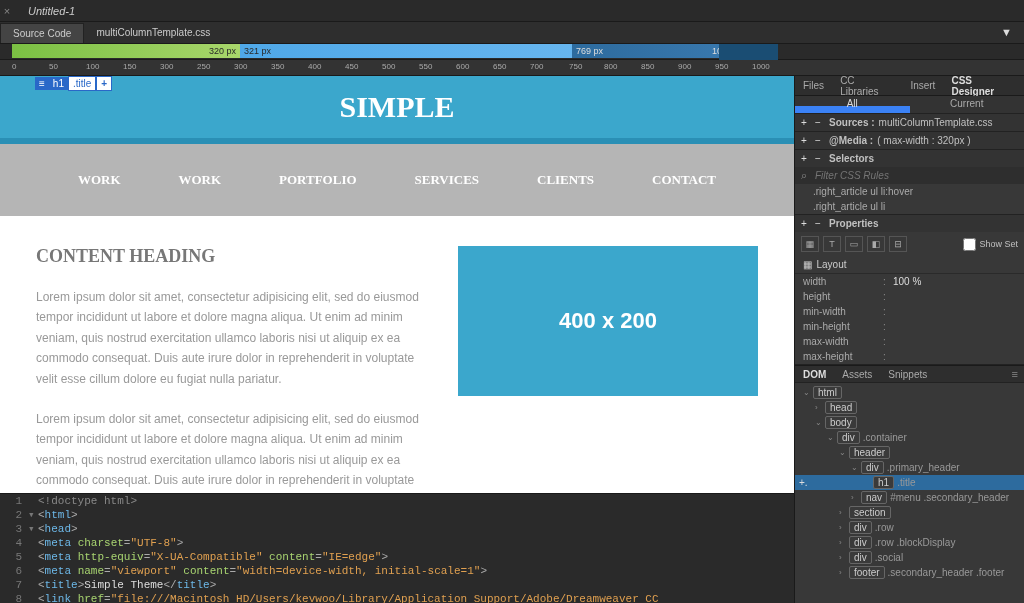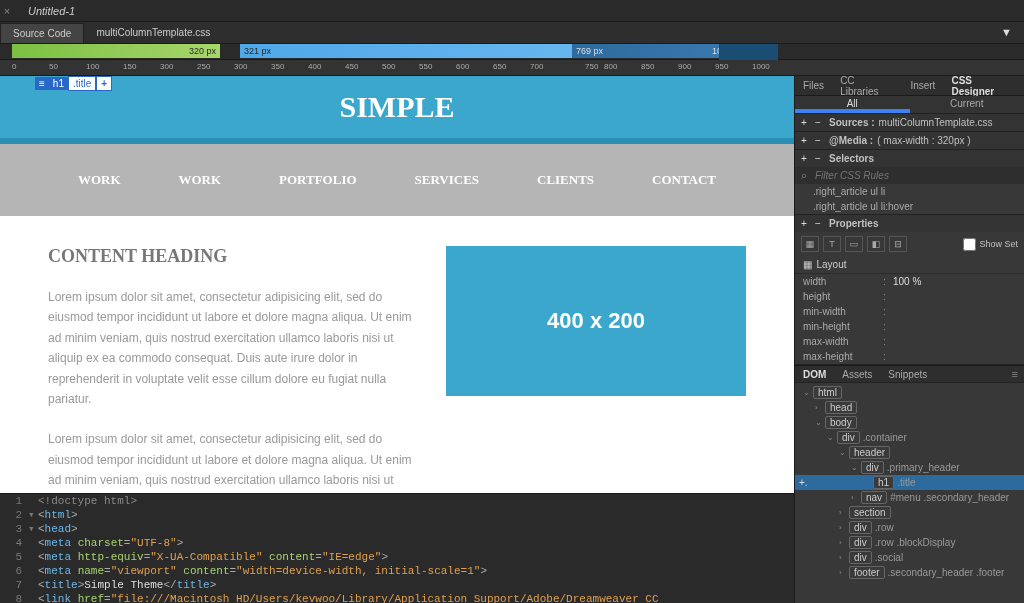--- a/index.html
+++ b/index.html
@@ -37,21 +37,21 @@
 .page-header { background: #3ba7cc; border-bottom: 6px solid #2a8fb5; text-align: center; padding: 14px 0; position: relative; }
 .page-title { font-family: Georgia, serif; font-size: 30px; font-weight: bold; color: #fff; }
 .selector-overlay { position: absolute; top: 0; left: 35px; display: flex; align-items: center; gap: 0; }
 .selector-overlay span { padding: 1px 4px; font-size: 10px; }
 .ovl-ham { background: #2968c8; color: #fff; }
 .ovl-h1 { background: #2968c8; color: #fff; }
 .ovl-title { background: #fff; color: #2968c8; border: 1px solid #2968c8; }
 .ovl-plus { background: #fff; color: #2968c8; border: 1px solid #2968c8; font-weight: bold; }
 .page-nav { background: #b5b5b5; display: flex; justify-content: space-evenly; padding: 28px 20px; }
 .nav-item { font-family: Georgia, serif; font-size: 13px; font-weight: bold; color: #fff; }
-.page-content { display: flex; padding: 30px 48px; gap: 30px; }
+.page-content { display: flex; padding: 30px 36px; gap: 30px; }
 .content-left { flex: 1; }
 .content-heading { font-family: Georgia, serif; color: #777; font-size: 18px; font-weight: bold; margin-bottom: 20px; }
 .content-para { color: #999; font-size: 12px; line-height: 1.7; margin-bottom: 20px; }
 .content-right { width: 300px; }
 .placeholder-box { background: #3ba7cc; color: #fff; font-size: 22px; font-weight: bold; display: flex; align-items: center; justify-content: center; height: 150px; }
 
 
 .code-view { height: 110px; background: #2a2a2a; border-top: 1px solid #1a1a1a; font-family: 'Courier New', monospace; font-size: 11px; overflow: hidden; }
 .code-line { display: flex; padding: 0 6px; line-height: 14px; }
 .line-num { width: 22px; color: #777; text-align: right; padding-right: 6px; }
@@ -66,21 +66,21 @@
 
 
 .right-panels { width: 230px; background: #383838; border-left: 1px solid #1a1a1a; display: flex; flex-direction: column; }
 .panel-tabs { display: flex; background: #2e2e2e; border-bottom: 1px solid #1a1a1a; height: 20px; align-items: center; }
 .panel-tab { padding: 3px 8px; font-size: 10px; color: #aaa; }
 .panel-tab.active { font-weight: bold; color: #ddd; }
 
 
 .css-subtabs { display: flex; background: #333; border-bottom: 1px solid #222; height: 18px; }
 .css-subtab { flex: 1; text-align: center; padding: 2px; font-size: 10px; color: #aaa; }
-.css-subtab.active { color: #ddd; border-bottom: 4px solid #3b82f6; }
+.css-subtab.active { color: #ddd; border-bottom: 7px solid #3b82f6; }
 .css-section { border-bottom: 1px solid #222; }
 .css-section-header { display: flex; align-items: center; padding: 3px 6px; background: #333; font-size: 10px; }
 .css-plus { width: 14px; color: #ddd; }
 .css-minus { width: 14px; color: #ddd; }
 .css-section-label { font-weight: bold; }
 .css-search { display: flex; align-items: center; padding: 2px 6px; background: #2e2e2e; }
 .css-search-icon { width: 14px; color: #888; }
 .css-search-input { flex: 1; background: transparent; border: none; color: #888; font-size: 10px; font-style: italic; outline: none; }
 .css-rule { padding: 2px 8px 2px 18px; font-size: 10px; color: #aaa; }
 
@@ -114,21 +114,21 @@
   <span class="tab">Untitled-1</span>
 </div>
 
 <div class="secondary-tabs">
   <span class="tab active">Source Code</span>
   <span class="tab">multiColumnTemplate.css</span>
   <span class="filter-icon">▼</span>
 </div>
 
 <div class="breakpoint-bar">
-  <div class="bp-green" style="width:208px">
+  <div class="bp-green" style="width:228px">
       <span>320  px</span>
     </div>
   <div class="bp-blue" style="left:240px;width:396px">
       <span>321  px</span>
       <span style="margin-left:auto">768  px</span>
     </div>
   <div class="bp-darkblue" style="left:572px;width:176px">
       <span>769  px</span>
       <span style="margin-left:auto">1000  px</span>
     </div>
@@ -145,21 +145,21 @@
       <span class="ruler-label" style="left: 185px;">250</span>
       <span class="ruler-label" style="left: 222px;">300</span>
       <span class="ruler-label" style="left: 259px;">350</span>
       <span class="ruler-label" style="left: 296px;">400</span>
       <span class="ruler-label" style="left: 333px;">450</span>
       <span class="ruler-label" style="left: 370px;">500</span>
       <span class="ruler-label" style="left: 407px;">550</span>
       <span class="ruler-label" style="left: 444px;">600</span>
       <span class="ruler-label" style="left: 481px;">650</span>
       <span class="ruler-label" style="left: 518px;">700</span>
-      <span class="ruler-label" style="left: 573px;">750</span>
+      <span class="ruler-label" style="left: 557px;">750</span>
       <span class="ruler-label" style="left: 592px;">800</span>
       <span class="ruler-label" style="left: 629px;">850</span>
       <span class="ruler-label" style="left: 666px;">900</span>
       <span class="ruler-label" style="left: 703px;">950</span>
       <span class="ruler-label" style="left: 740px;">1000</span>
     </div>
 </div>
 
 <div class="main-container">
   <div class="design-area">
@@ -270,22 +270,22 @@
       <div class="css-section-header">
         <span class="css-plus">+</span>
         <span class="css-minus">−</span>
         <span class="css-section-label">Selectors</span>
       </div>
       <div class="css-search">
         <span class="css-search-icon">⌕</span>
         <input class="css-search-input" placeholder="Filter CSS Rules" style="">
       </div>
       <div id="css-rules">
+          <div class="css-rule">.right_article ul li:hover</div>
           <div class="css-rule">.right_article ul li</div>
-          <div class="css-rule">.right_article ul li:hover</div>
         </div>
     </div>
     <div class="css-section">
       <div class="css-section-header">
         <span class="css-plus">+</span>
         <span class="css-minus">−</span>
         <span class="css-section-label">Properties</span>
       </div>
       <div class="props-icons">
         <span class="prop-icon">▦</span>

